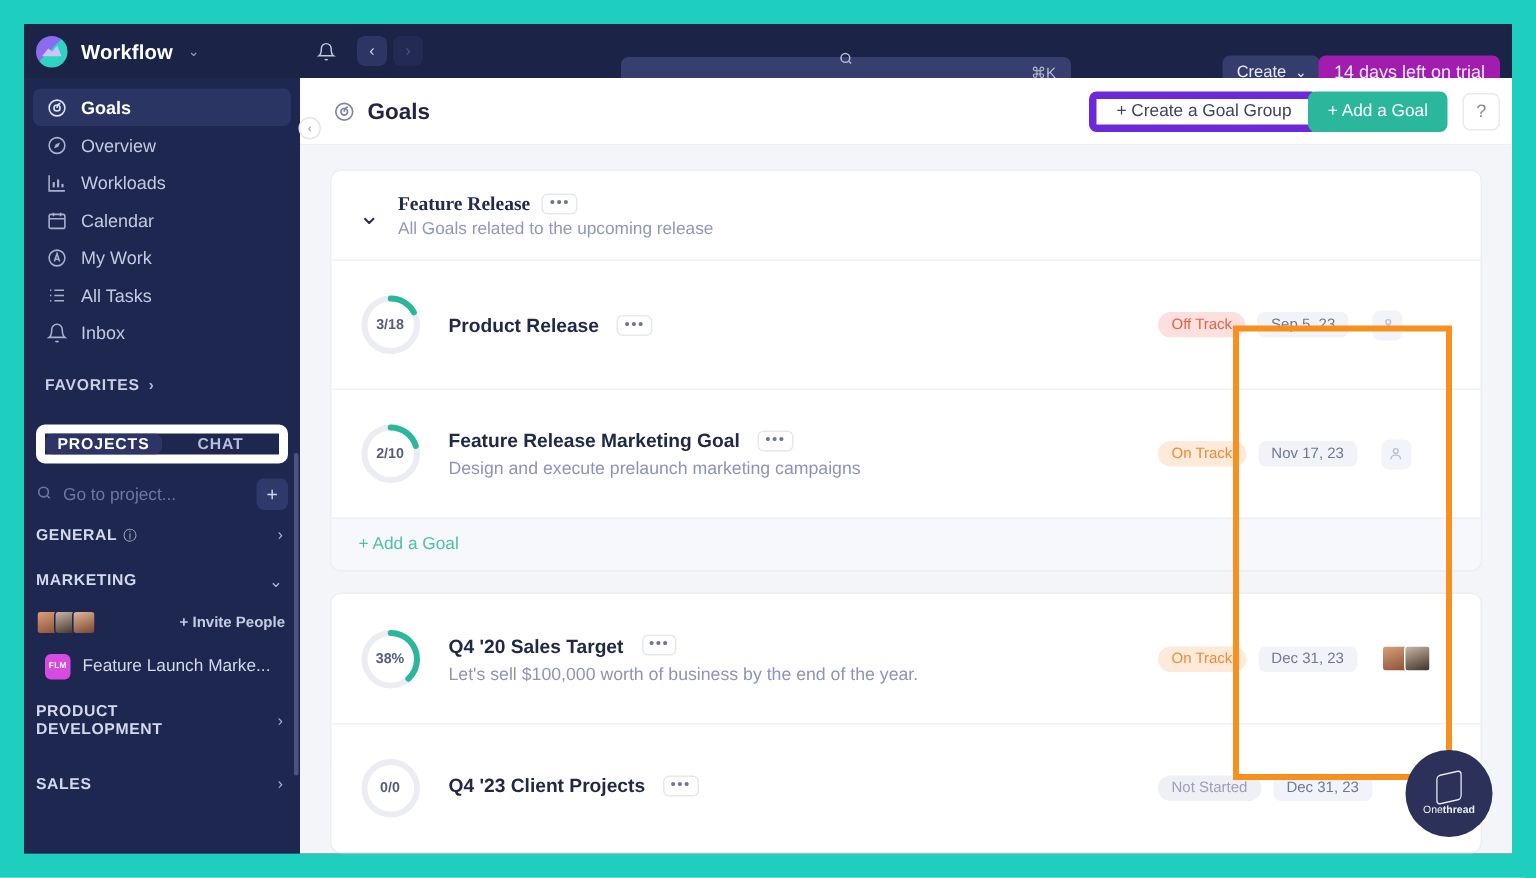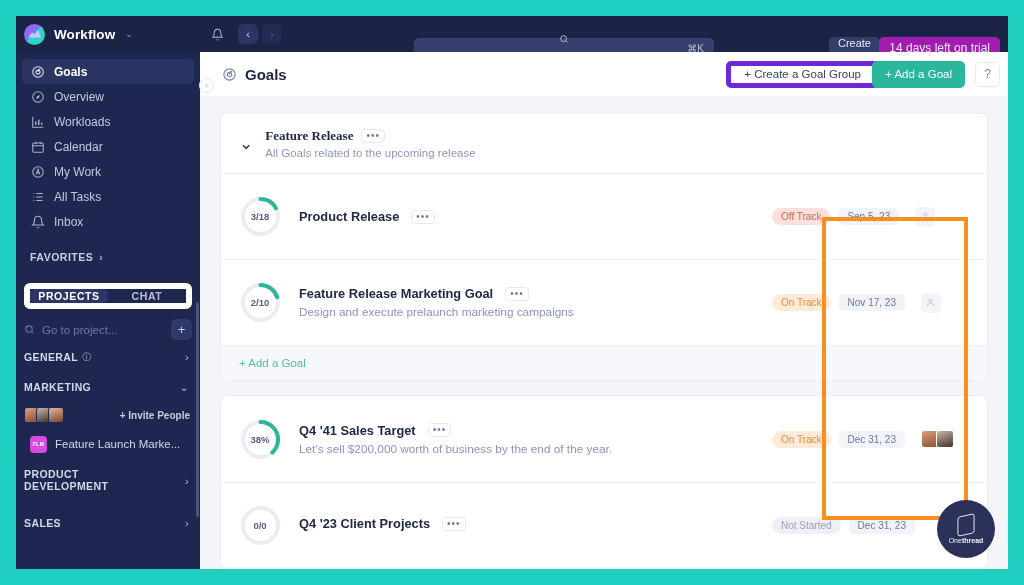--- a/index.html
+++ b/index.html
@@ -73,21 +73,21 @@
   .searchbox .sicon { color: #aeb5d2; font-size: 10px; }
   .searchbox .splace { color: #b6bcd6; font-size: 11px; }
   .searchbox .skbd {
     position: absolute; right: 10px; color: #b6bcd6; font-size: 10px;
   }
   .create-btn {
     position: absolute; right: 128px; top: 21px;
     height: 22px; padding: 0 9px;
     background: #343d6b; border-radius: 5px;
     color: #e9ecf7; font-size: 11px;
-    display: flex; align-items: center; gap: 6px; flex-direction: column;
+    display: flex; align-items: center; gap: 6px;
   }
   .trial-btn {
     position: absolute; right: 8px; top: 21px;
     height: 22px; padding: 0 10px;
     background: #a21caf; border-radius: 5px;
     color: #e9ecf7; font-size: 12px;
     display: flex; align-items: center;
   }
 
   
@@ -627,24 +627,24 @@
               <div class="ring">
                 <svg width="41" height="41" viewBox="0 0 41 41">
                   <circle cx="20.5" cy="20.5" r="17.5" fill="none" stroke="#ecedf3" stroke-width="4"></circle>
                   <circle class="ring-fg" cx="20.5" cy="20.5" r="17.5" fill="none" stroke="#2bb79c" stroke-width="4" stroke-linecap="round" stroke-dasharray="109.96" stroke-dashoffset="68.17"></circle>
                 </svg>
                 <span class="lbl">38%</span>
               </div>
             </div>
             <div class="goal-main">
               <div class="goal-title-line">
-                <span class="goal-title">Q4 '41 Sales Target</span>
+                <span class="goal-title">Q4 '20 Sales Target</span>
                 <span class="dots">•••</span>
               </div>
-              <div class="goal-desc">Let's sell $200,000 worth of business by the end of the year.</div>
+              <div class="goal-desc">Let's sell $100,000 worth of business by the end of the year.</div>
             </div>
             <div class="goal-right">
               <span class="badge on">On Track</span>
               <span class="datechip">Dec 31, 23</span>
               <span class="assignee-stack">
                 <span class="av av1"></span>
                 <span class="av av2"></span>
               </span>
             </div>
           </div>

